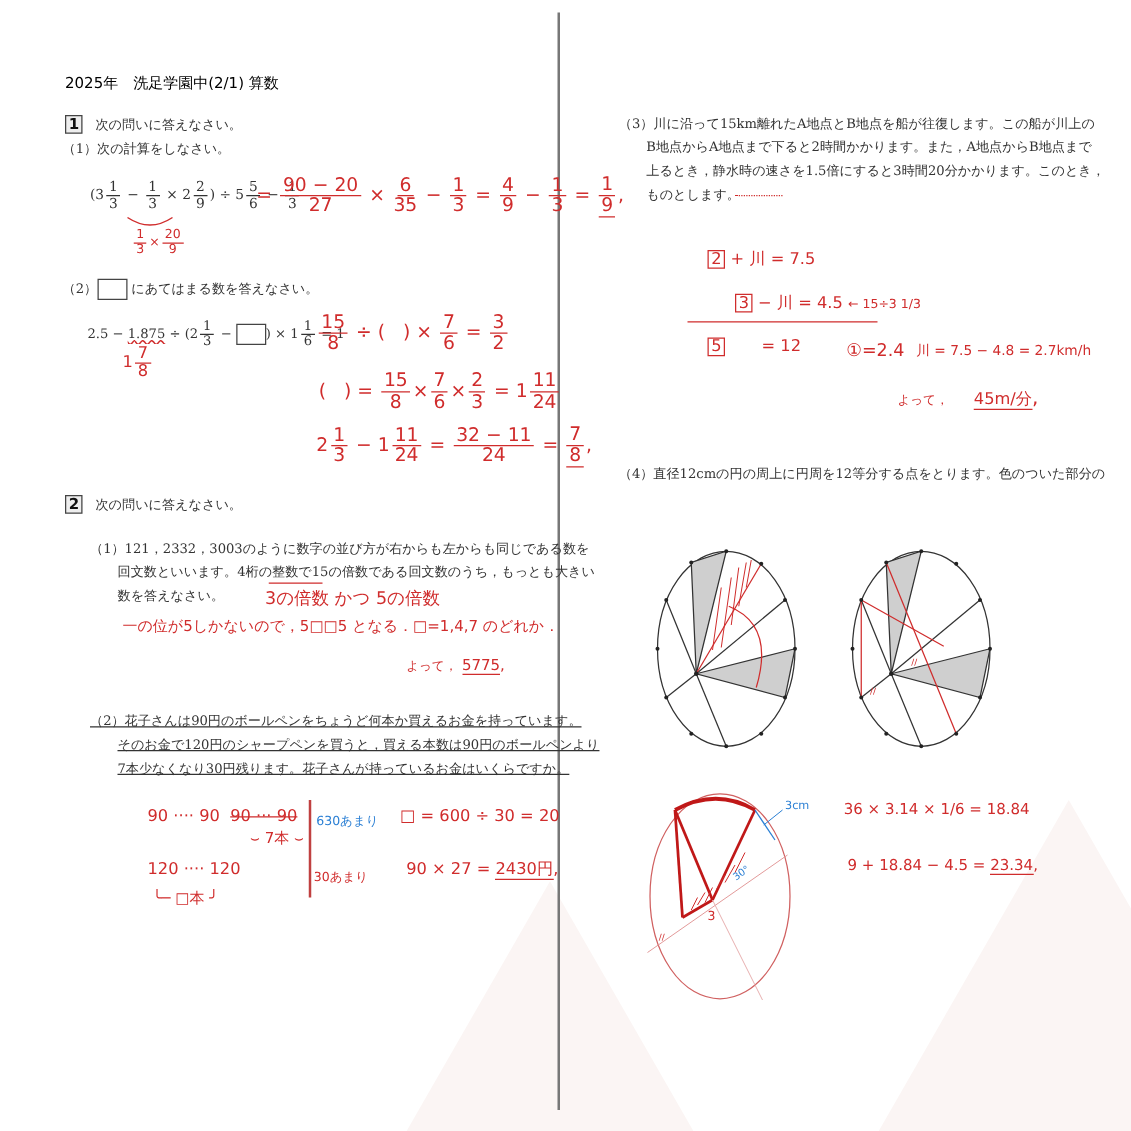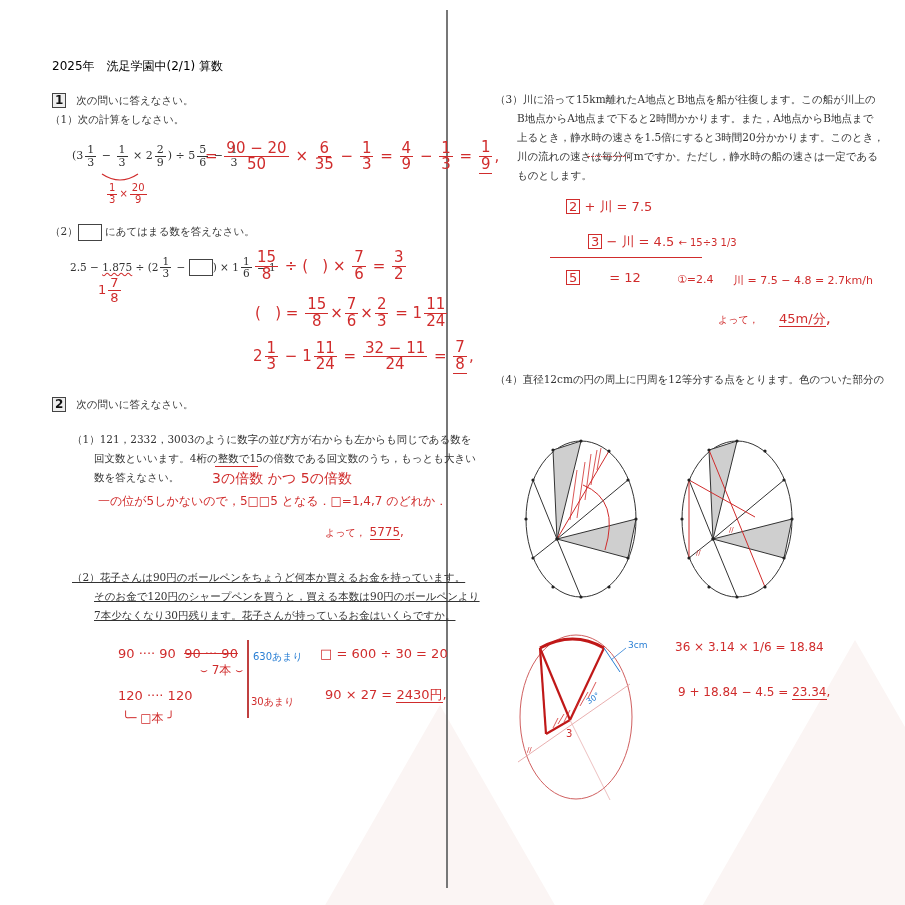--- a/index.html
+++ b/index.html
@@ -66,21 +66,21 @@
       <span>3</span>
     </span>×<span class="frac">
       <span class="n">20</span>
       <span>9</span>
     </span>
 </div>
 
 <div class="abs red hw-lg" style="left:205px;top:140px;">
   = <span class="frac">
       <span class="n">90 − 20</span>
-      <span>50</span>
+      <span>27</span>
     </span> × <span class="frac">
       <span class="n">6</span>
       <span>35</span>
     </span> − <span class="frac">
       <span class="n">1</span>
       <span>3</span>
     </span>
   = <span class="frac">
       <span class="n">4</span>
       <span>9</span>
@@ -187,37 +187,36 @@
 <div class="abs red small" style="left:251px;top:695px;">30あまり</div>
 <div class="abs red hw" style="left:320px;top:646px;">□ = 600 ÷ 30 = 20</div>
 <div class="abs red hw" style="left:325px;top:686px;">
   <span>90 × 27 =</span> <span class="ul">2430円</span>,
 </div>
 
 <div class="abs q" style="left:495px;top:90px;">
   <div>（3）川に沿って15km離れたA地点とB地点を船が往復します。この船が川上の</div>
   <div style="padding-left:22px;">B地点からA地点まで下ると2時間かかります。また，A地点からB地点まで</div>
   <div style="padding-left:22px;">上るとき，静水時の速さを1.5倍にすると3時間20分かかります。このとき，</div>
-  <div style="padding-left:22px;">川の流れの速さは毎分何mですか。ただし，静水時の船の速さは一定である</div>
   <div style="padding-left:22px;">ものとします。</div>
 </div>
 <div class="abs" style="left:588px;top:153px;width:38px;height:3px;border-bottom:1px dotted #d02c2c;"></div>
 
 <div class="abs red hw" style="left:566px;top:198px;">
   <span class="rbox">2</span> <span>+ 川 = 7.5</span>
 </div>
 <div class="abs red hw" style="left:566px;top:233px;padding-left:22px;">
   <span class="rbox">3</span> <span>− 川 = 4.5</span>
   <span class="small">← 15÷3 1/3</span>
 </div>
 <div class="abs" style="left:550px;top:257px;width:152px;height:1px;background:#d02c2c;"></div>
 <div class="abs red hw" style="left:566px;top:270px;">
   <span class="rbox">5</span>&nbsp;&nbsp;&nbsp;&nbsp;&nbsp;&nbsp; <span>= 12</span>
 </div>
-<div class="abs red" style="left:677px;top:273px;font-size:11px;">①=2.4</div>
+<div class="abs red" style="left:677px;top:273px;font-size:14px;">①=2.4</div>
 <div class="abs red" style="left:733px;top:273px;font-size:11px;">川 = 7.5 − 4.8 = 2.7km/h</div>
 <div class="abs red" style="left:718px;top:308px;">
   <span class="small">よって，</span>&nbsp;&nbsp;&nbsp;&nbsp;<span class="ul hw">45m/分</span>,
 </div>
 
 <div class="abs q" style="left:495px;top:370px;">
   <div>（4）直径12cmの円の周上に円周を12等分する点をとります。色のついた部分の</div>
 </div>
 
 <svg style="left:525px;top:440px;" width="112" height="158" viewBox="0 0 112 158">

